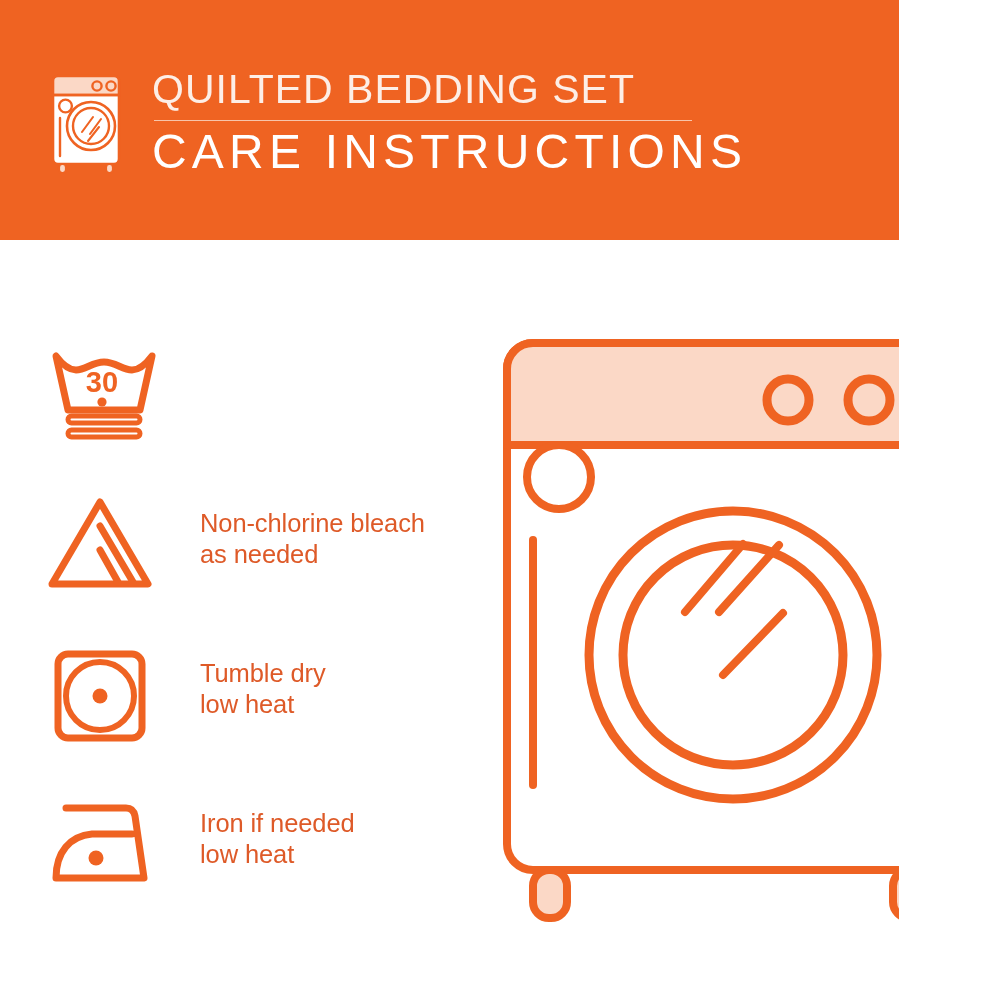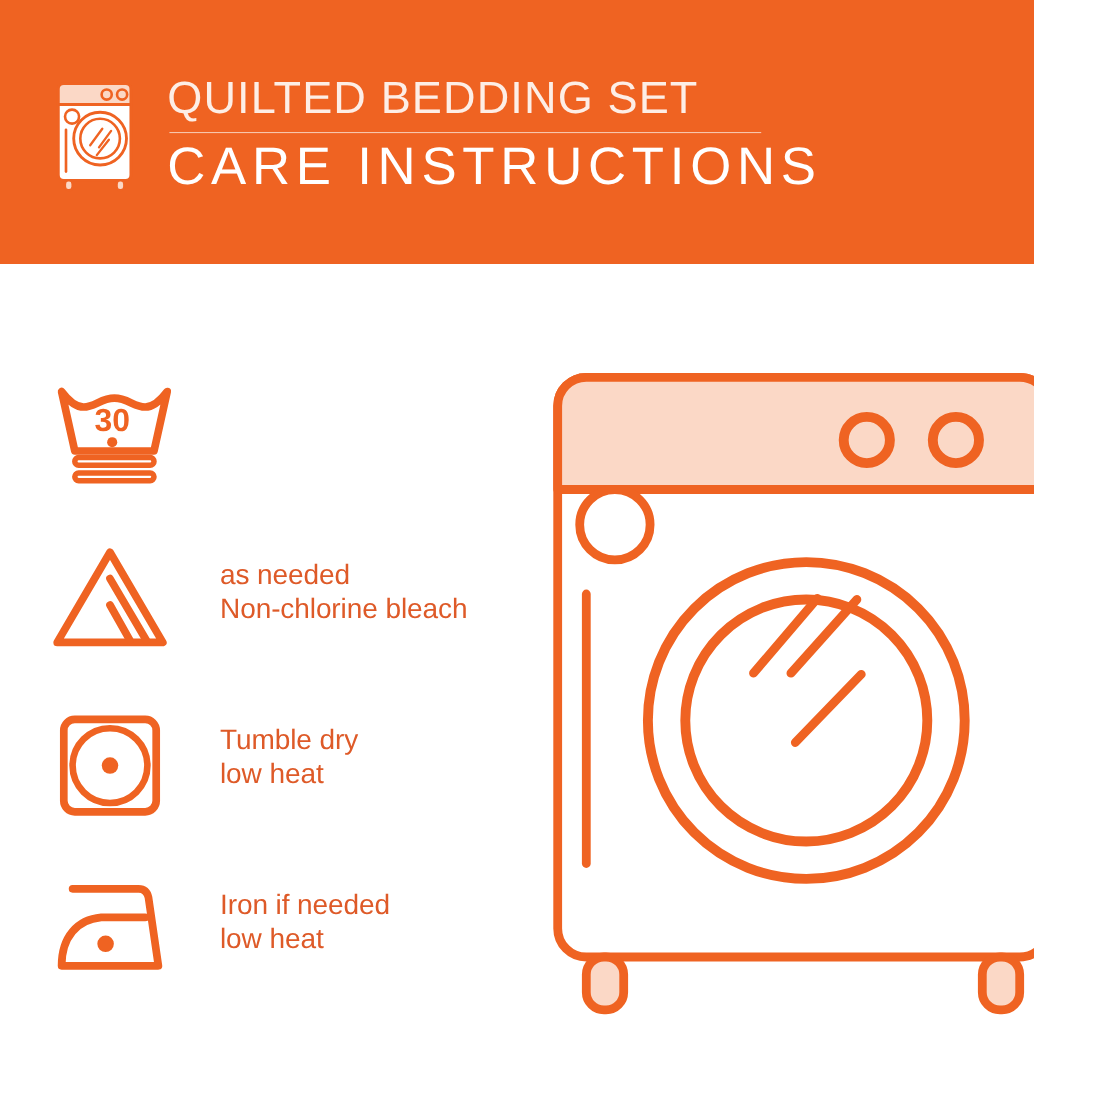--- a/index.html
+++ b/index.html
@@ -9,21 +9,20 @@
   }
   body {
     font-family: "Liberation Sans", sans-serif;
   }
   #page {
     position: relative;
     width: 899px;
     height: 1000px;
     background: #ffffff;
     overflow: hidden;
-    padding-left: 41px;
   }
 
   
   .header {
     position: absolute;
     left: 0;
     top: 0;
     width: 1000px;
     height: 240px;
     background: #ef6322;
@@ -159,22 +158,22 @@
       </svg>
     </div>
 
     <div class="care-row">
       <svg class="care-symbol" viewBox="0 0 112 104">
         <path d="M52 10 L100 92 L4 92 Z" fill="none" stroke="#ef6322" stroke-width="7" stroke-linejoin="round"></path>
         <line x1="52" y1="34" x2="85" y2="90" stroke="#ef6322" stroke-width="7" stroke-linecap="round"></line>
         <line x1="52" y1="58" x2="70" y2="90" stroke="#ef6322" stroke-width="7" stroke-linecap="round"></line>
       </svg>
       <div class="care-text">
+        <span class="ln">Non-chlorine bleach</span>
         <span class="ln">as needed</span>
-        <span class="ln">Non-chlorine bleach</span>
       </div>
     </div>
 
     <div class="care-row">
       <svg class="care-symbol" viewBox="0 0 112 104">
         <rect x="10" y="12" width="84" height="84" rx="10" ry="10" fill="none" stroke="#ef6322" stroke-width="7"></rect>
         <circle cx="52" cy="54" r="34" fill="none" stroke="#ef6322" stroke-width="6"></circle>
         <circle cx="52" cy="54" r="7.5" fill="#ef6322"></circle>
       </svg>
       <div class="care-text">

